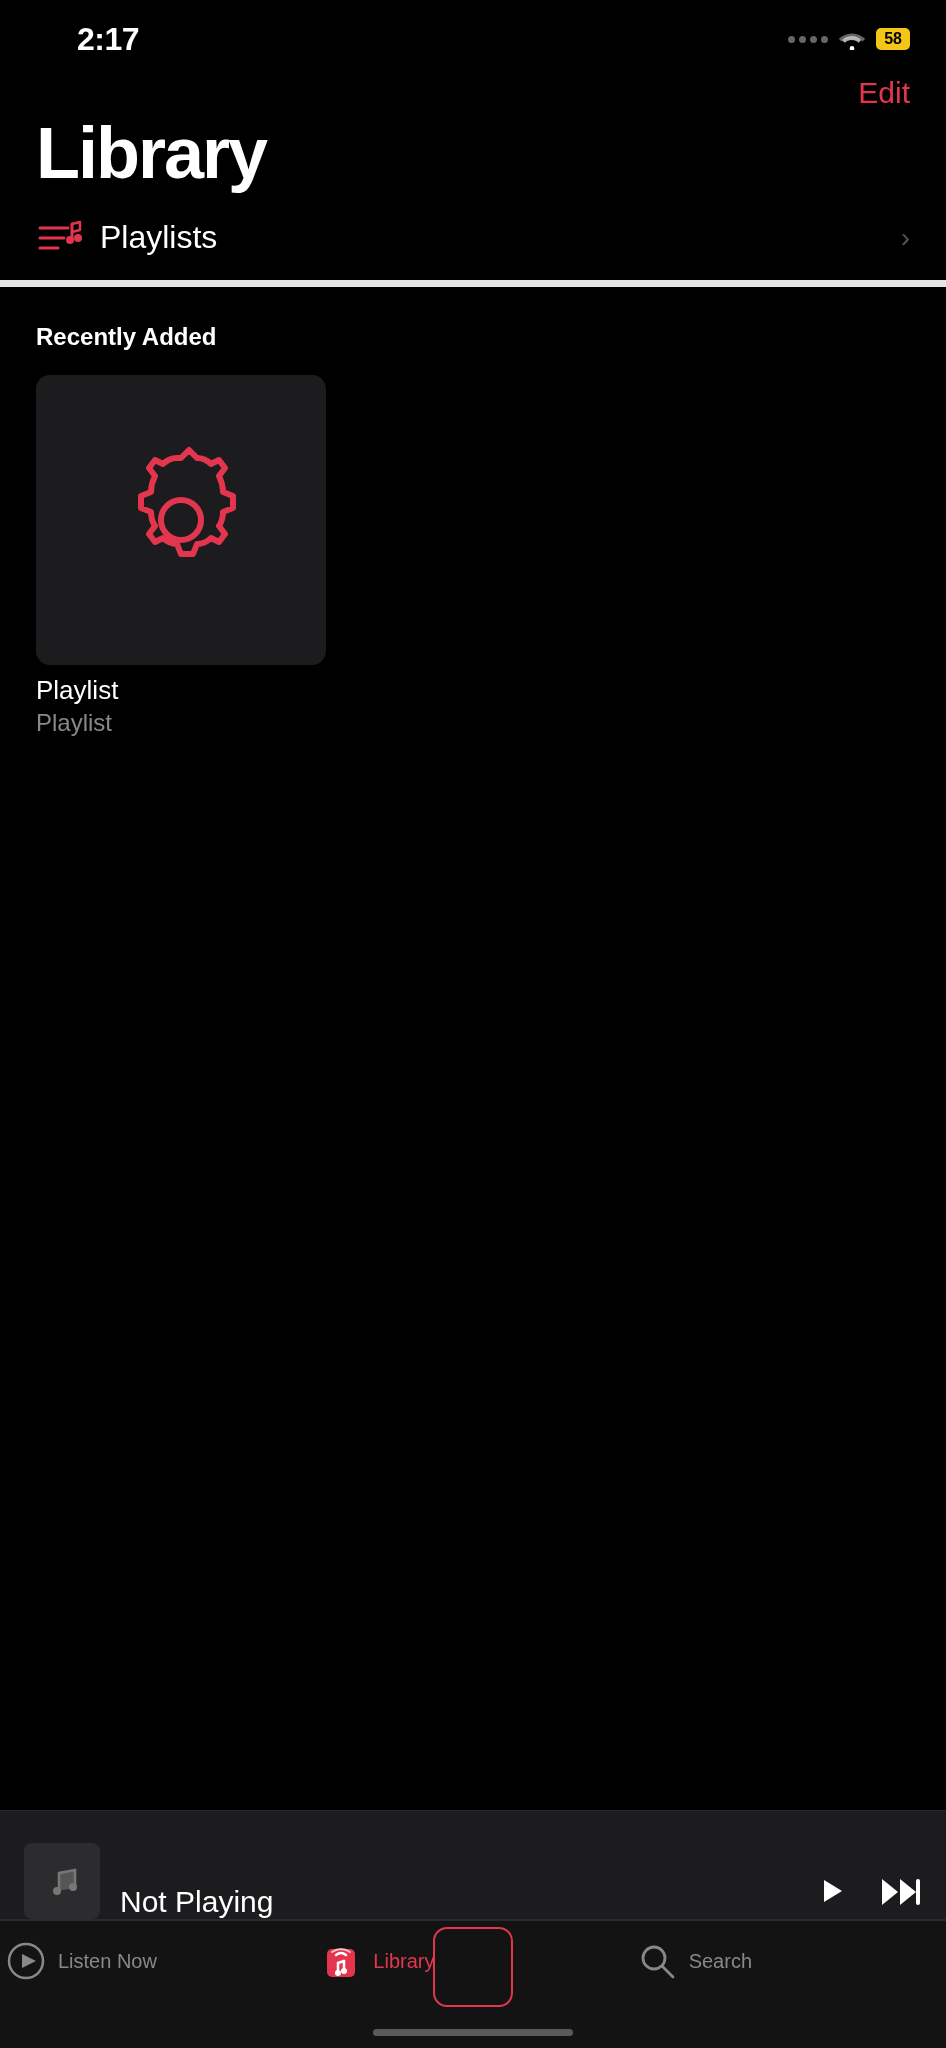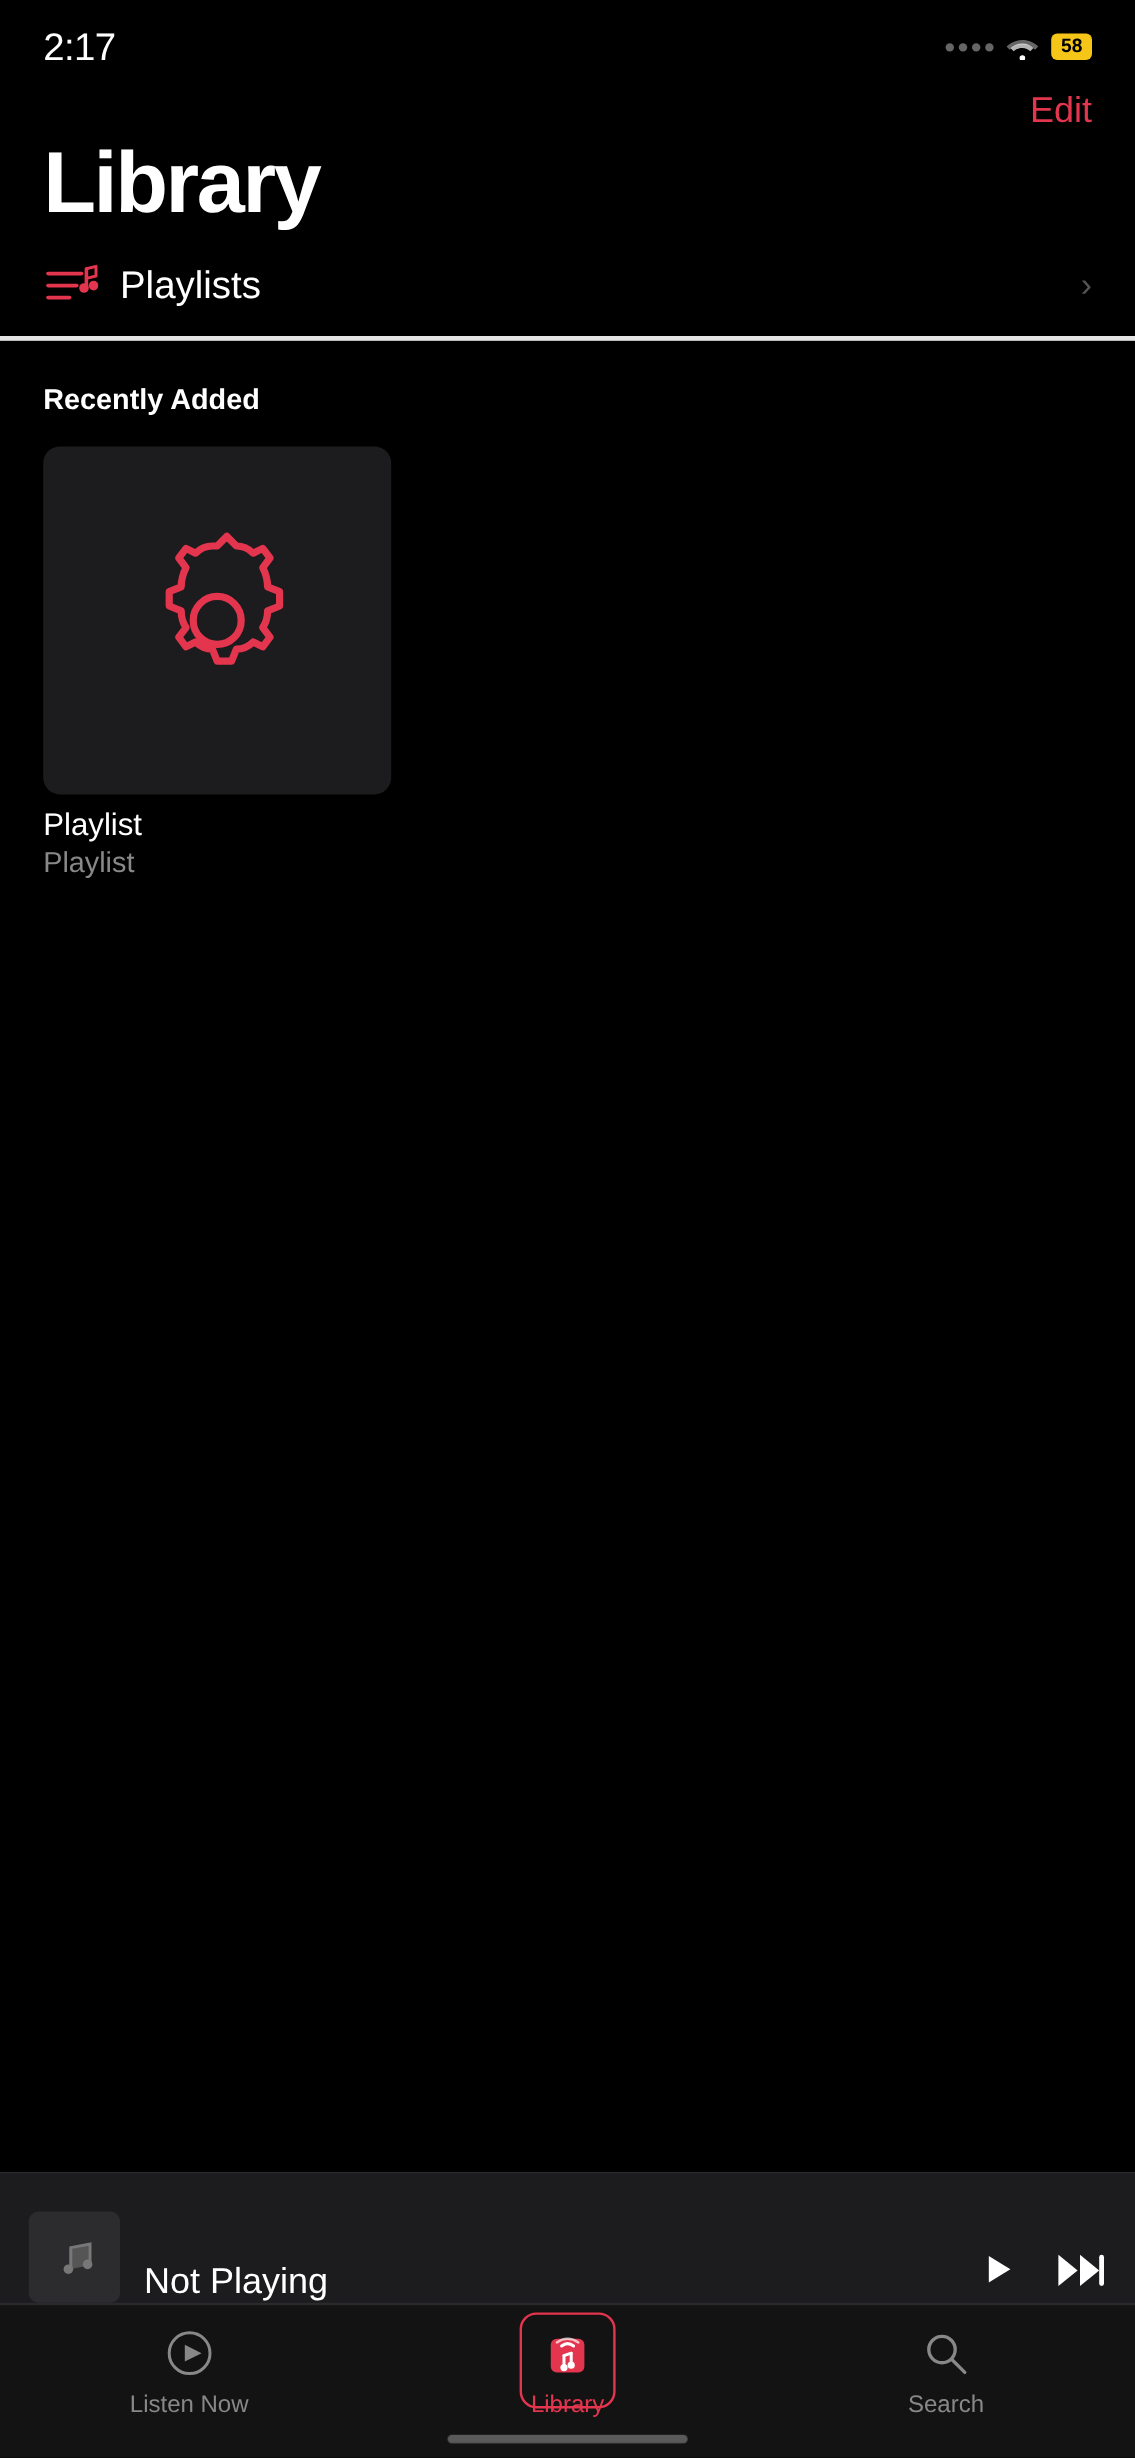--- a/index.html
+++ b/index.html
@@ -17,23 +17,24 @@
     
     .status-bar {
       display: flex;
       justify-content: space-between;
       align-items: center;
       padding: 18px 36px 0 36px;
       height: 60px;
     }
     .status-time {
       font-size: 32px;
-      font-weight: 400;
+      font-weight: 700;
       color: #fff;
       letter-spacing: -0.5px;
+      margin-left: 41px;
     }
     .status-icons {
       display: flex;
       align-items: center;
       gap: 10px;
     }
     .signal-dots {
       display: flex;
       gap: 4px;
       align-items: flex-end;
@@ -85,21 +86,21 @@
       letter-spacing: -2px;
       line-height: 1.05;
     }
 
     
     .playlists-row {
       display: flex;
       align-items: center;
       justify-content: space-between;
       padding: 26px 36px 22px 36px;
-      border-bottom: 4px solid #e5e5e5;
+      border-bottom: 7px solid #e5e5e5;
       cursor: pointer;
     }
     .playlists-left {
       display: flex;
       align-items: center;
       gap: 18px;
     }
     .playlists-label {
       font-size: 32px;
       font-weight: 400;
@@ -212,21 +213,20 @@
       height: 128px;
       background: rgba(20, 20, 20, 0.95);
       display: flex;
       align-items: flex-start;
       padding-top: 14px;
       border-top: 1px solid #2a2a2e;
     }
     .tab-item {
       flex: 1;
       display: flex;
-      flex-direction: column;
       align-items: center;
       gap: 6px;
       cursor: pointer;
       position: relative;
     }
     .tab-icon {
       width: 52px;
       height: 52px;
       display: flex;
       align-items: center;

